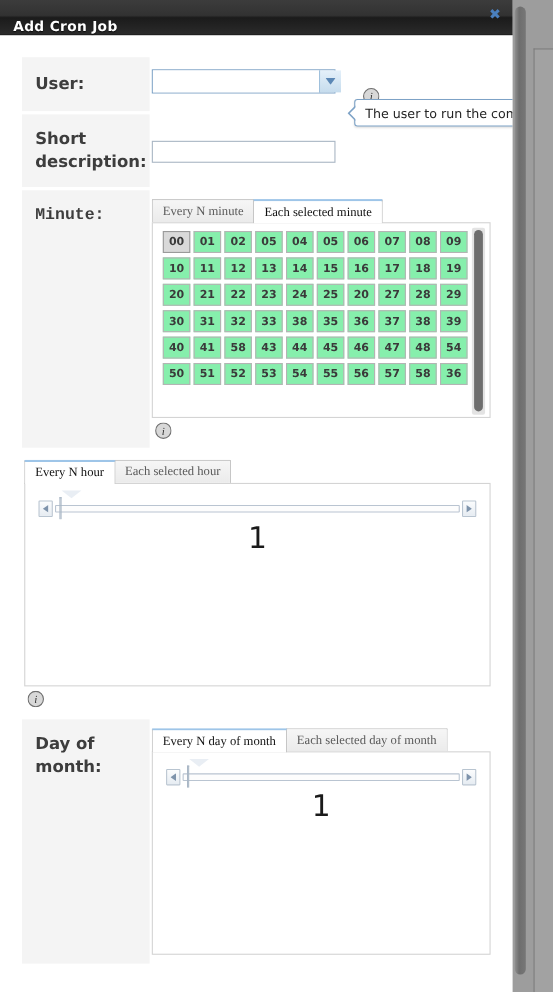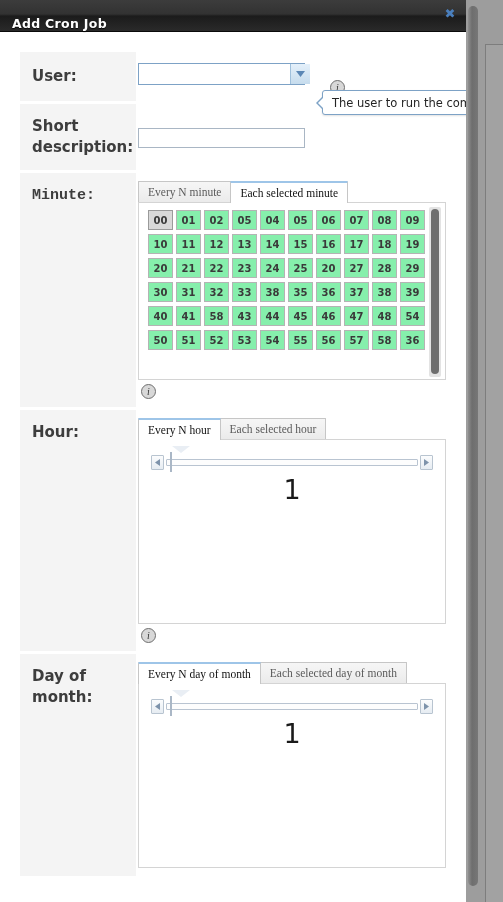--- a/index.html
+++ b/index.html
@@ -443,21 +443,20 @@
           <span class="info-icon">
             <svg width="15" height="15" viewBox="0 0 15 15">
               <circle cx="7.5" cy="7.5" r="7" fill="#d8d8d8" stroke="#6f6f6f" stroke-width="1"></circle>
               <text x="7.5" y="11.3" font-size="10" font-style="italic" font-family="serif" text-anchor="middle" fill="#333">i</text>
             </svg>
           </span>
         </div>
       </div>
 
       <div class="row">
-        <div class="label-cell" style="padding-top:12px;">Hour:</div>
         <div class="field-cell" style="padding-top:8px;">
           <div class="tabset">
             <div class="tabs">
               <div class="tab active">Every N hour</div>
               <div class="tab">Each selected hour</div>
             </div>
             <div class="tab-panel slider-panel">
               <div class="slider-row">
                 <span class="slider-arrow">
                   <svg width="5" height="7" viewBox="0 0 5 7">

